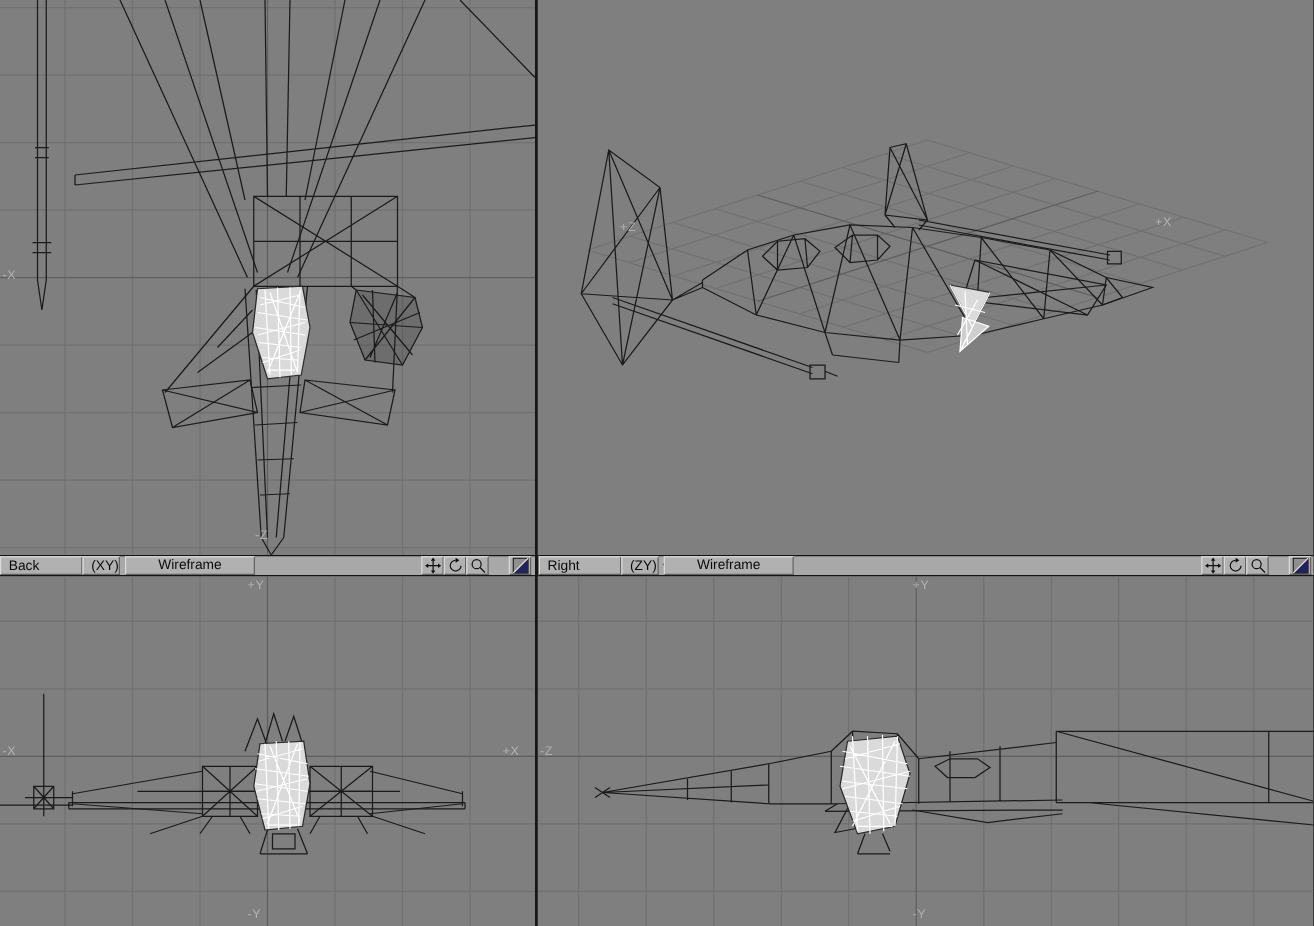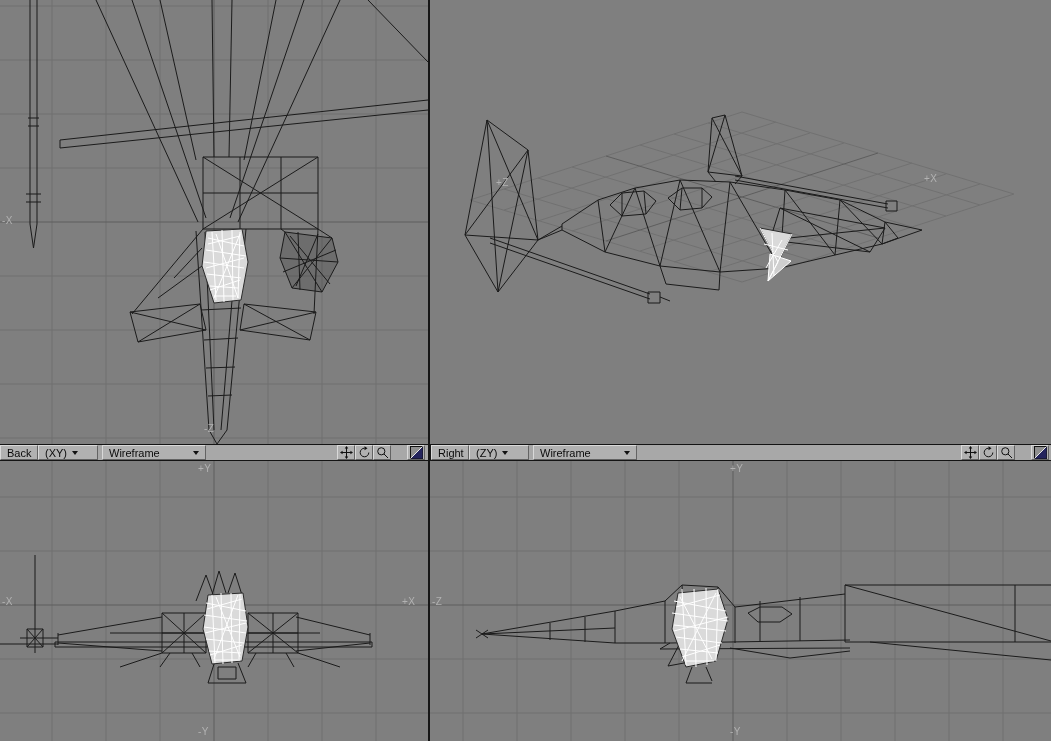--- a/index.html
+++ b/index.html
@@ -24,23 +24,23 @@
               line-height:10px;user-select:none;}
   
   .vtbar{position:absolute;top:444px;height:17px;box-sizing:border-box;background:#a8a8a8;
          border-top:1px solid #141414;border-bottom:1px solid #141414;
          display:flex;align-items:stretch;font-size:11px;color:#0a0a0a;}
   .vtbar-l{left:0;width:428px;}
   .vtbar-r{left:431px;width:621px;}
   .tb-btn{display:flex;align-items:center;box-sizing:border-box;padding:0 6px;background:#b1b1b1;
           border-top:1px solid #d9d9d9;border-left:1px solid #d9d9d9;
           border-right:1px solid #636363;border-bottom:1px solid #636363;white-space:nowrap;}
-  .tb-view{width:38px;align-items:center;}
-  .tb-axis{width:60px;}
-  .tb-mode{width:104px;margin-left:4px;justify-content:space-between;}
+  .tb-view{width:66px;align-items:center;}
+  .tb-axis{width:30px;}
+  .tb-mode{width:104px;margin-left:4px;justify-content:space-between;flex-direction:column;}
   .caret{width:0;height:0;border:3px solid transparent;border-top:4px solid #111;
          margin-left:5px;margin-top:4px;}
   .tb-spacer{flex:1;}
   .tb-icon{width:18px;box-sizing:border-box;display:flex;align-items:center;justify-content:center;
            background:#b1b1b1;border-top:1px solid #d9d9d9;border-left:1px solid #d9d9d9;
            border-right:1px solid #636363;border-bottom:1px solid #636363;}
   .tb-gap{width:16px;}
   .tb-end{width:3px;}
 </style>
 </head>

